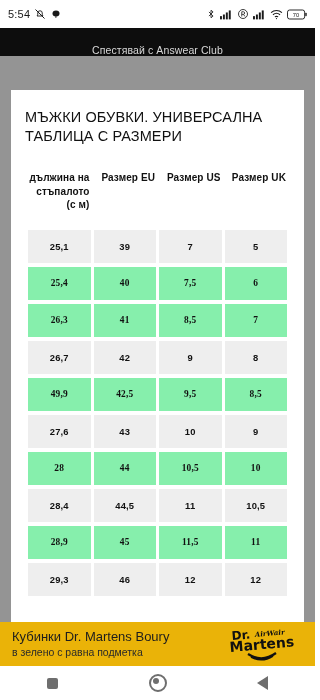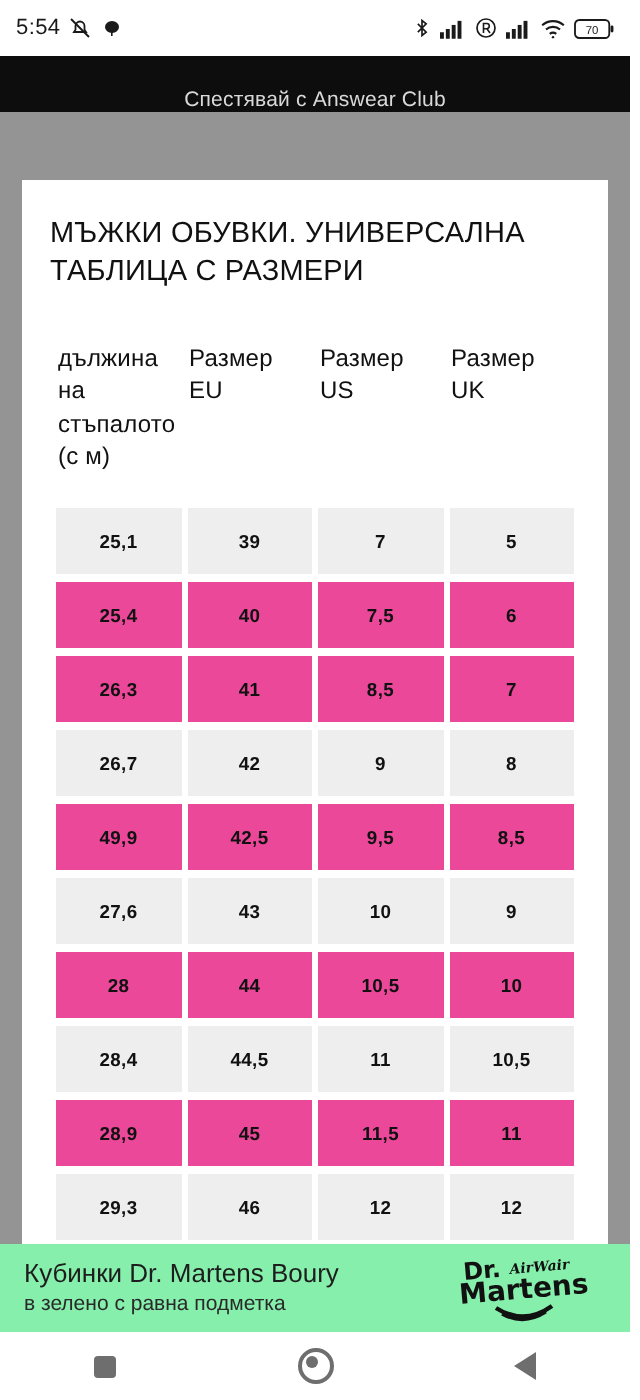--- a/index.html
+++ b/index.html
@@ -139,53 +139,54 @@
   }
 
   
   .size-table {
     width: 100%;
     border-collapse: separate;
     border-spacing: 3px 4px;
     table-layout: fixed;
   }
   .size-table th {
-    font-size: 12px;
-    font-weight: 400;
+    font-size: 10px;
+    font-weight: 700;
     color: #111;
     padding: 2px 1px 14px 1px;
     line-height: 1.35;
-    text-align: left;
+    text-align: right;
     vertical-align: top;
     letter-spacing: 0.1px;
   }
   .size-table td {
     font-size: 9.4px;
     font-weight: 700;
     color: #111;
     text-align: center;
     height: 31px;
     vertical-align: middle;
     letter-spacing: 0.2px;
   }
   tr.row-shaded td {
     background: #eeeeee;
   }
   tr.row-plain td {
-    background: #ec4899;
+    background: #86efac;
+    font-family: Liberation Serif, serif;
   }
 
   
   .ad-banner {
     position: absolute;
     left: 0;
     top: 622px;
     width: 315px;
     height: 44px;
-    background: #86efac;
+    background: #eab308;
     display: flex;
     align-items: center;
     padding: 0 12px;
     box-sizing: border-box;
     z-index: 12;
     overflow: hidden;
   }
   .ad-text {
     flex: 1;
     min-width: 0;

